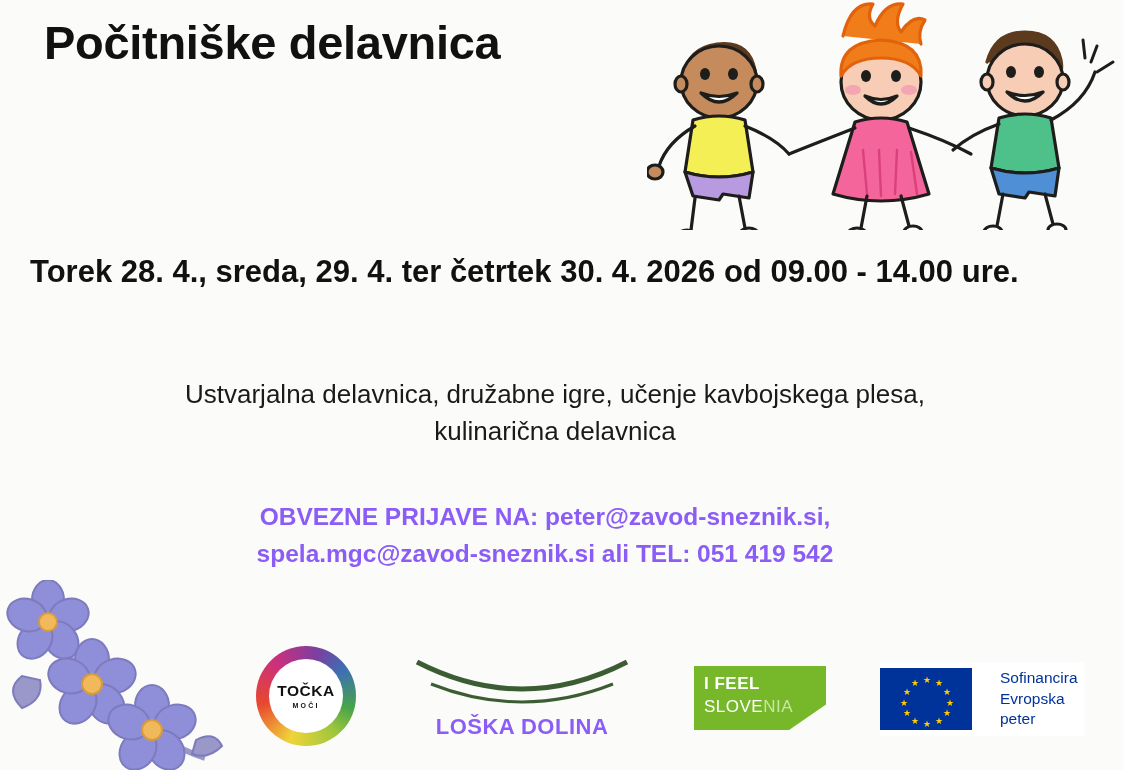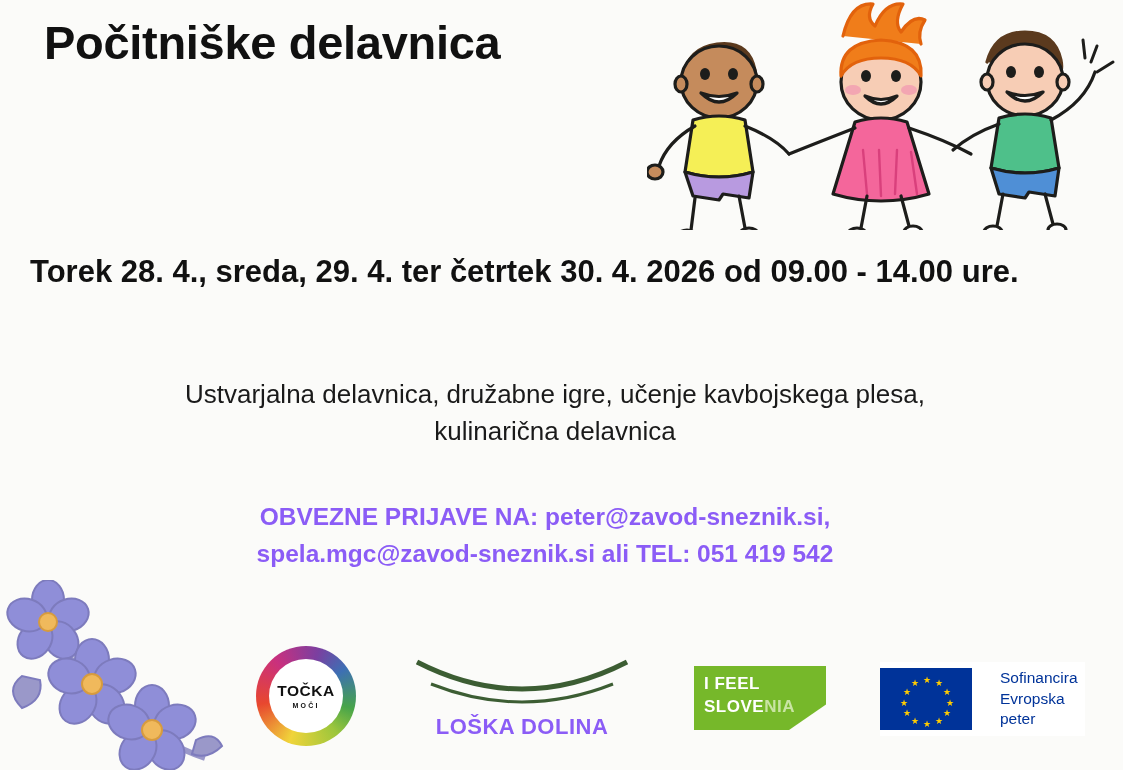--- a/index.html
+++ b/index.html
@@ -168,21 +168,21 @@
     font-size: 17px;
     font-weight: bold;
     color: #ffffff;
     letter-spacing: 0.5px;
   }
   .slo-l2 {
     position: absolute;
     left: 10px;
     top: 31px;
     font-size: 17px;
-    font-weight: bold;
+    font-weight: normal;
     color: #ffffff;
     letter-spacing: 0.5px;
   }
   .slo-l2 .faint { color: #c9e4a4; }
 
   
   .eu {
     position: absolute;
     left: 880px;
     bottom: 12px;

